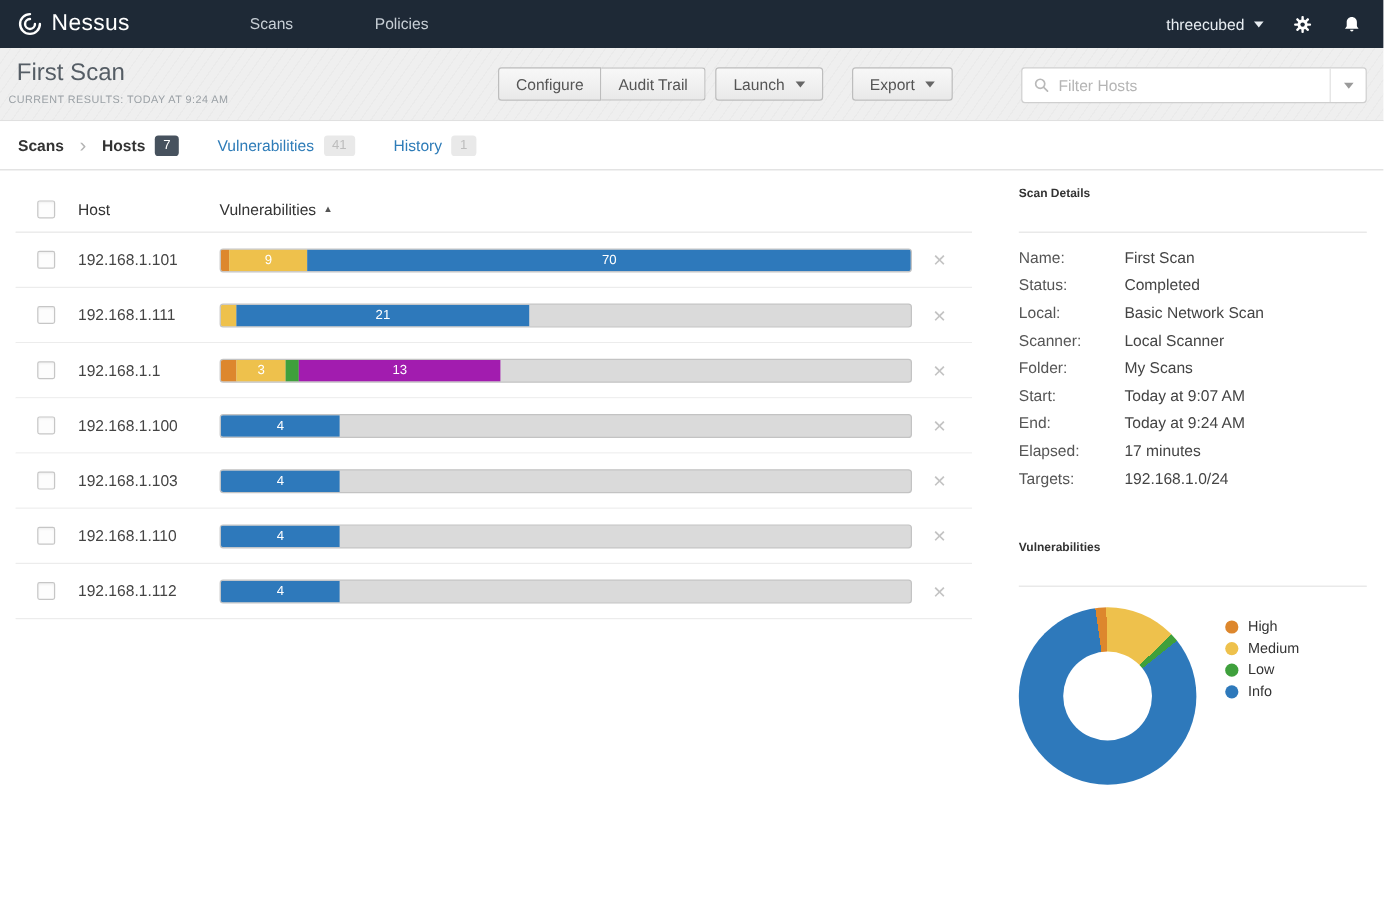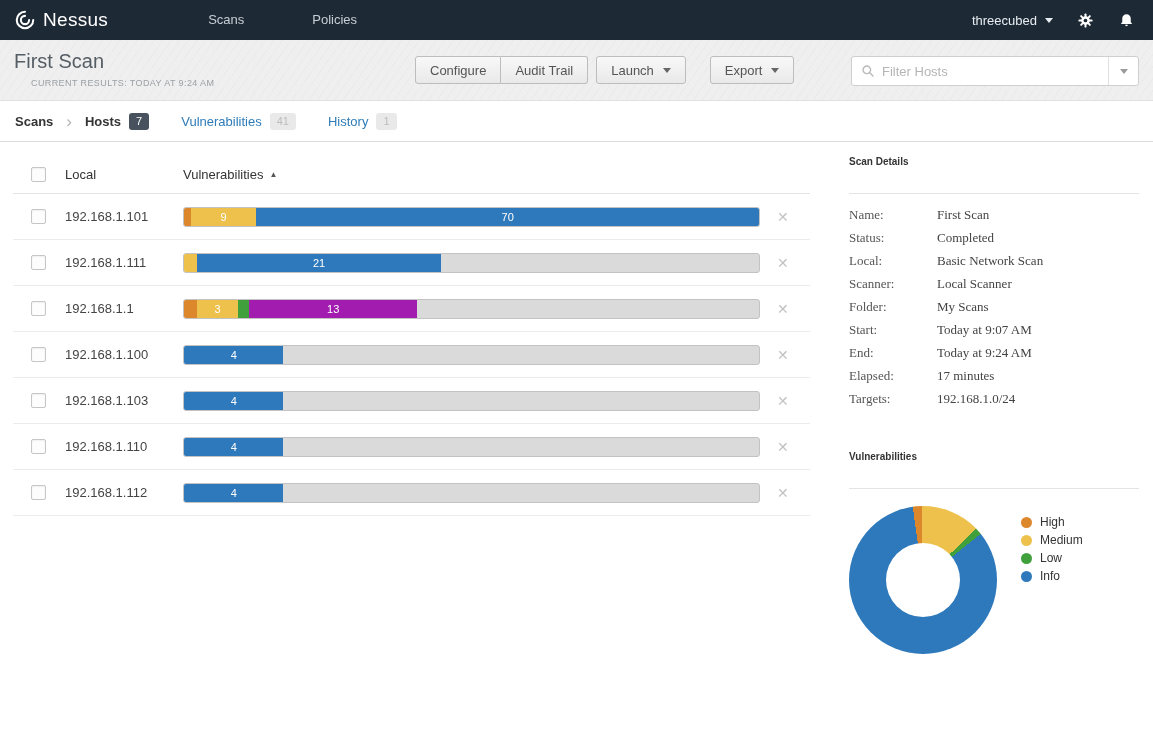--- a/index.html
+++ b/index.html
@@ -30,21 +30,21 @@
   }
   .icon-btn { display:flex; align-items:center; cursor:pointer; }
 
   
   .header {
     position:absolute; top:40px; left:0; width:100%; height:61px;
     background:#efefef; border-bottom:1px solid #e0e0e0;
     background-image: repeating-linear-gradient(125deg, rgba(0,0,0,0.018) 0 1px, transparent 1px 7px);
   }
   .page-title { position:absolute; left:14px; top:10px; font-size:20px; font-weight:normal; color:#555d65; }
-  .page-subtitle { position:absolute; left:31px; top:38px; font-size:9px; color:#9aa0a5; letter-spacing:.4px; }
+  .page-subtitle { position:absolute; left:7px; top:38px; font-size:9px; color:#9aa0a5; letter-spacing:.4px; }
 
   .actions { position:absolute; left:415px; top:16px; display:flex; align-items:center; }
   .btn {
     height:28px; padding:0 14px; display:flex; align-items:center; gap:9px;
     background:linear-gradient(#f8f8f8,#e9e9e9);
     border:1px solid #bdbdbd; border-radius:3px;
     font-size:13px; color:#555; cursor:pointer; white-space:nowrap;
   }
   .btn .caret-down { color:#666; }
   .btn-group { display:flex; }
@@ -116,21 +116,21 @@
     color:#fff; font-size:11px; flex:none;
   }
   .row-close { margin-left:17px; color:#c3c3c3; font-size:14px; cursor:pointer; }
 
   
   .panel { position:absolute; left:849px; top:156px; width:290px; }
   .panel-title {
     font-size:10px; font-weight:bold; color:#333;
     padding-bottom:26px; border-bottom:1px solid #e4e4e4;
   }
-  .details-list { margin-top:9px;font-family:Liberation Serif, serif; }
+  .details-list { margin-top:9px; }
   .detail-row { display:flex; line-height:23px; font-size:13px; }
   .detail-label { flex:none; width:88px; color:#555; }
   .detail-value { color:#444; }
 
   .vuln-title { margin-top:41px; }
   .chart-row { display:flex; margin-top:17px; }
   .donut {
     width:148px; height:148px; border-radius:50%; position:relative; flex:none;
   }
   .donut::after {
@@ -235,21 +235,21 @@
   </span>
   <span class="tab">
     <span class="tab-label-link">History</span>
     <span class="badge badge-gray">1</span>
   </span>
 </div>
 
 <div class="table">
   <div class="thead">
     <span class="checkbox"></span>
-    <span class="host-col">Local</span>
+    <span class="host-col">Host</span>
     <span class="vuln-col">
       <span>Vulnerabilities</span>
       <span class="sort-icon">▲</span>
     </span>
   </div>
   <div>
       <div class="trow">
         <span class="checkbox"></span>
         <span class="host-cell">192.168.1.101</span>
         <div class="bar-track">

